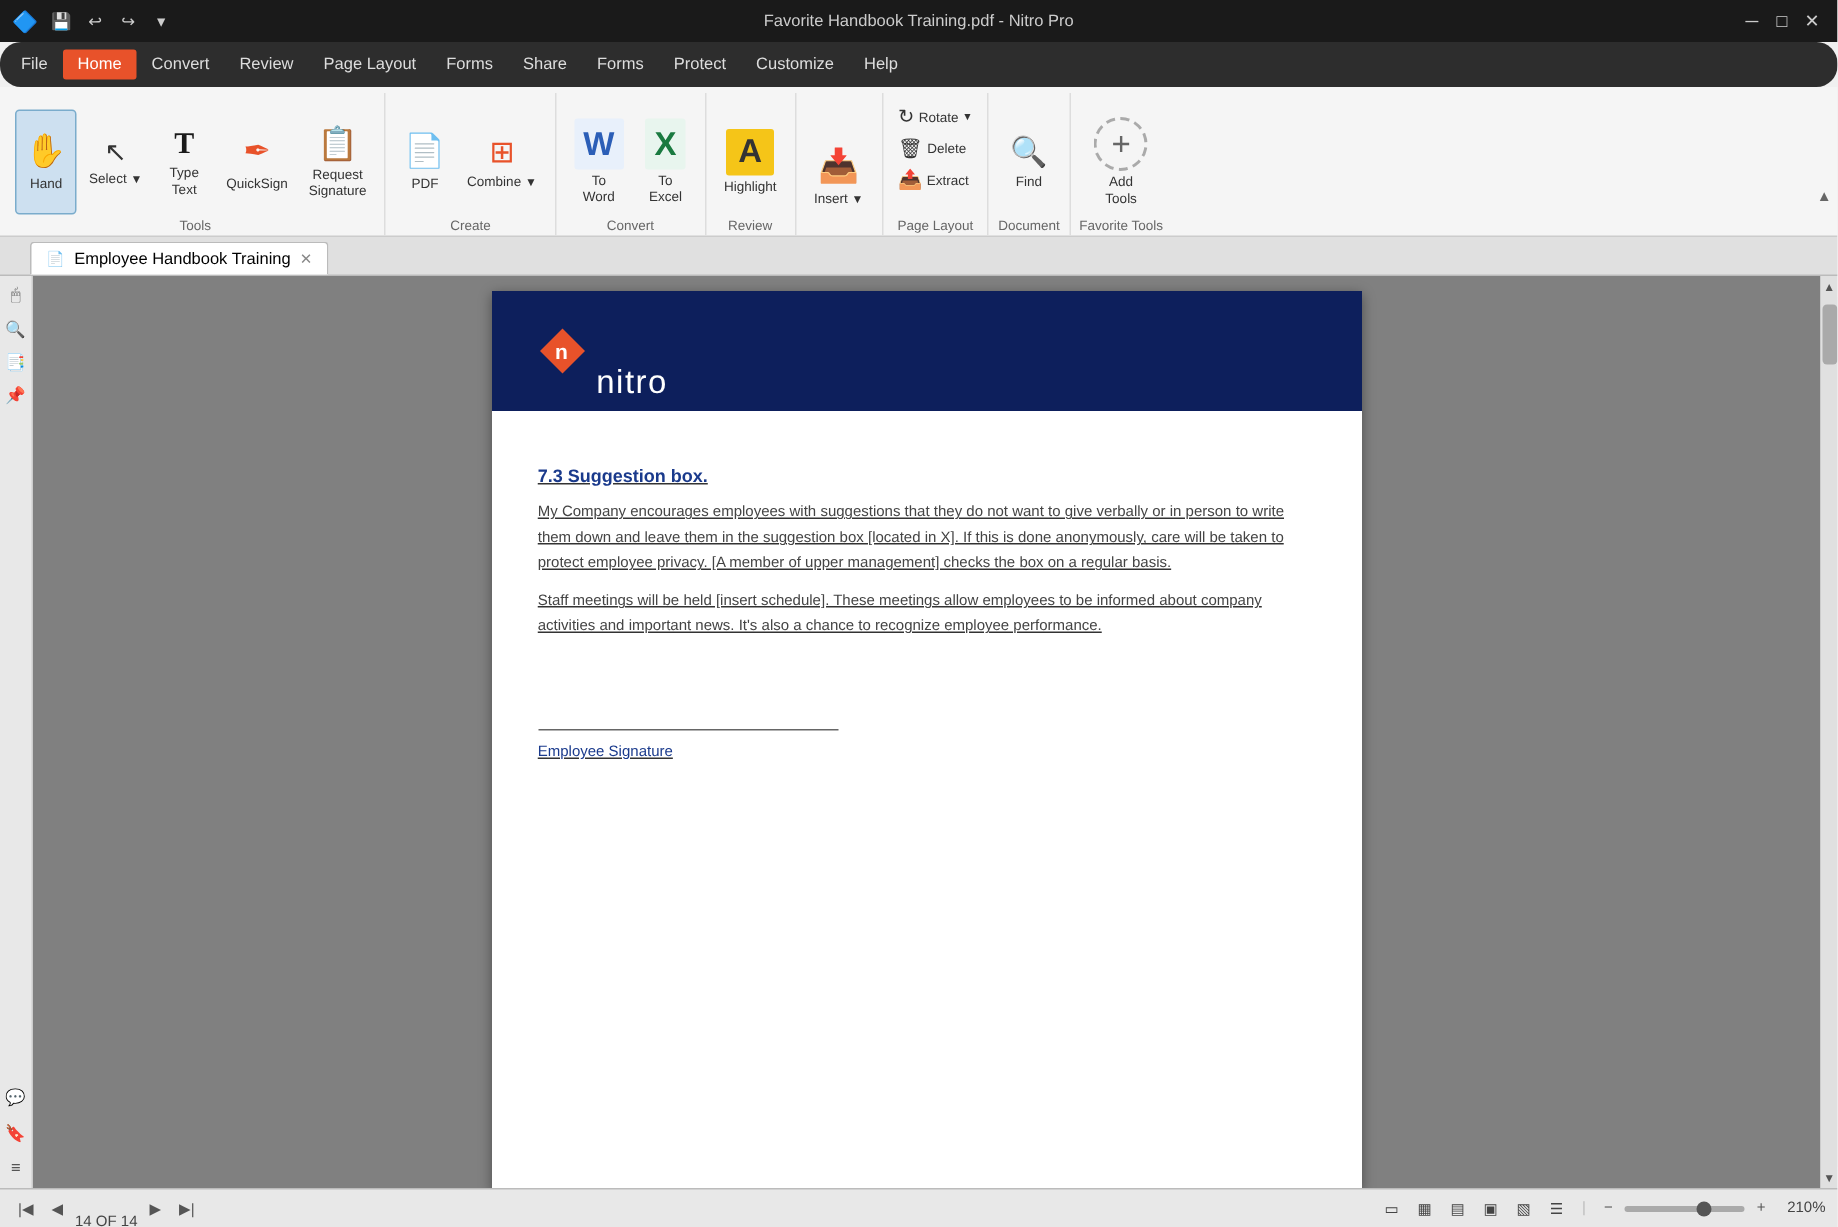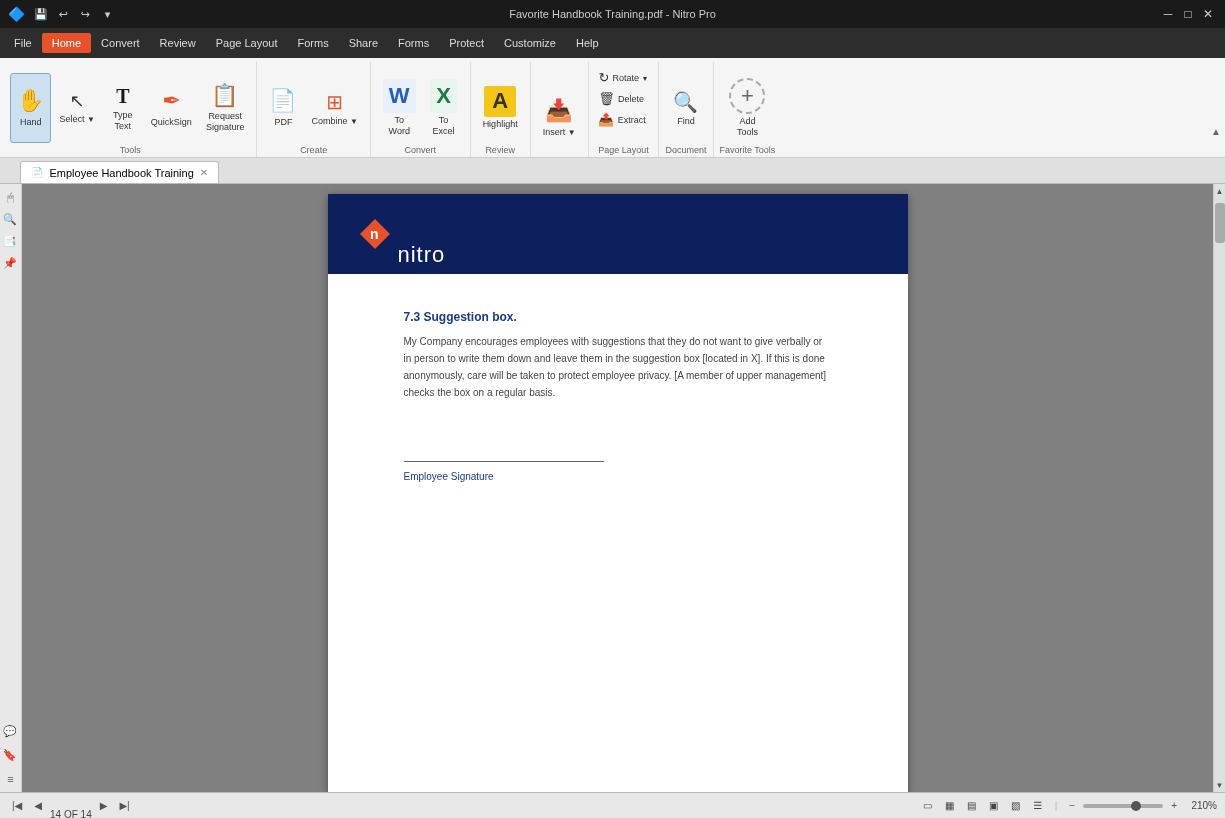--- a/index.html
+++ b/index.html
@@ -23,20 +23,21 @@
     .qa-btn { width: 20px; height: 18px; display: flex; align-items: center; justify-content: center; color: #ccc; font-size: 11px; cursor: pointer; }
 
     
     #menu-bar {
       background: #2d2d2d;
       height: 30px;
       display: flex;
       align-items: center;
       padding: 0 4px;
       flex-shrink: 0;
+      border-radius: 14px;
     }
     .menu-item {
       padding: 4px 10px;
       color: #ddd;
       font-size: 11px;
       cursor: pointer;
       border-radius: 2px;
     }
     .menu-item.active { background: #e8522a; color: white; }
 
@@ -225,24 +226,25 @@
     }
     .nitro-logo-text {
       color: white;
       font-size: 22px;
       font-weight: 300;
       letter-spacing: 1px;
       margin-top: 42px;
     }
 
     .pdf-content {
-      padding: 20px 76px;
+      padding: 20px 31px;
       font-size: 11px;
       color: #333;
       line-height: 1.6;
+      text-decoration: underline;
     }
     .pdf-content h3 {
       color: #1a3a8c;
       font-size: 12px;
       margin: 14px 0 6px 0;
     }
     .pdf-content p {
       color: #444;
       font-size: 10px;
       line-height: 1.7;
@@ -480,20 +482,21 @@
             <text x="12" y="22" font-size="14" fill="white" font-weight="bold" font-family="Arial">n</text>
           </svg>
           <span class="nitro-logo-text">nitro</span>
         </div>
       </div>
 
       <div class="pdf-content">
         <h3>7.3 Suggestion box.</h3>
         <p>My Company encourages employees with suggestions that they do not want to give verbally or in person to write them down and leave them in the suggestion box [located in X]. If this is done anonymously, care will be taken to protect employee privacy. [A member of upper management] checks the box on a regular basis.</p>
 
+        <p>Staff meetings will be held [insert schedule]. These meetings allow employees to be informed about company activities and important news. It's also a chance to recognize employee performance.</p>
 
         <div class="sig-line"></div>
         <span class="sig-label">Employee Signature</span>
       </div>
     </div>
 
   </div>
 
   <div id="right-scrollbar">
     <div class="scroll-arrow">▲</div>

